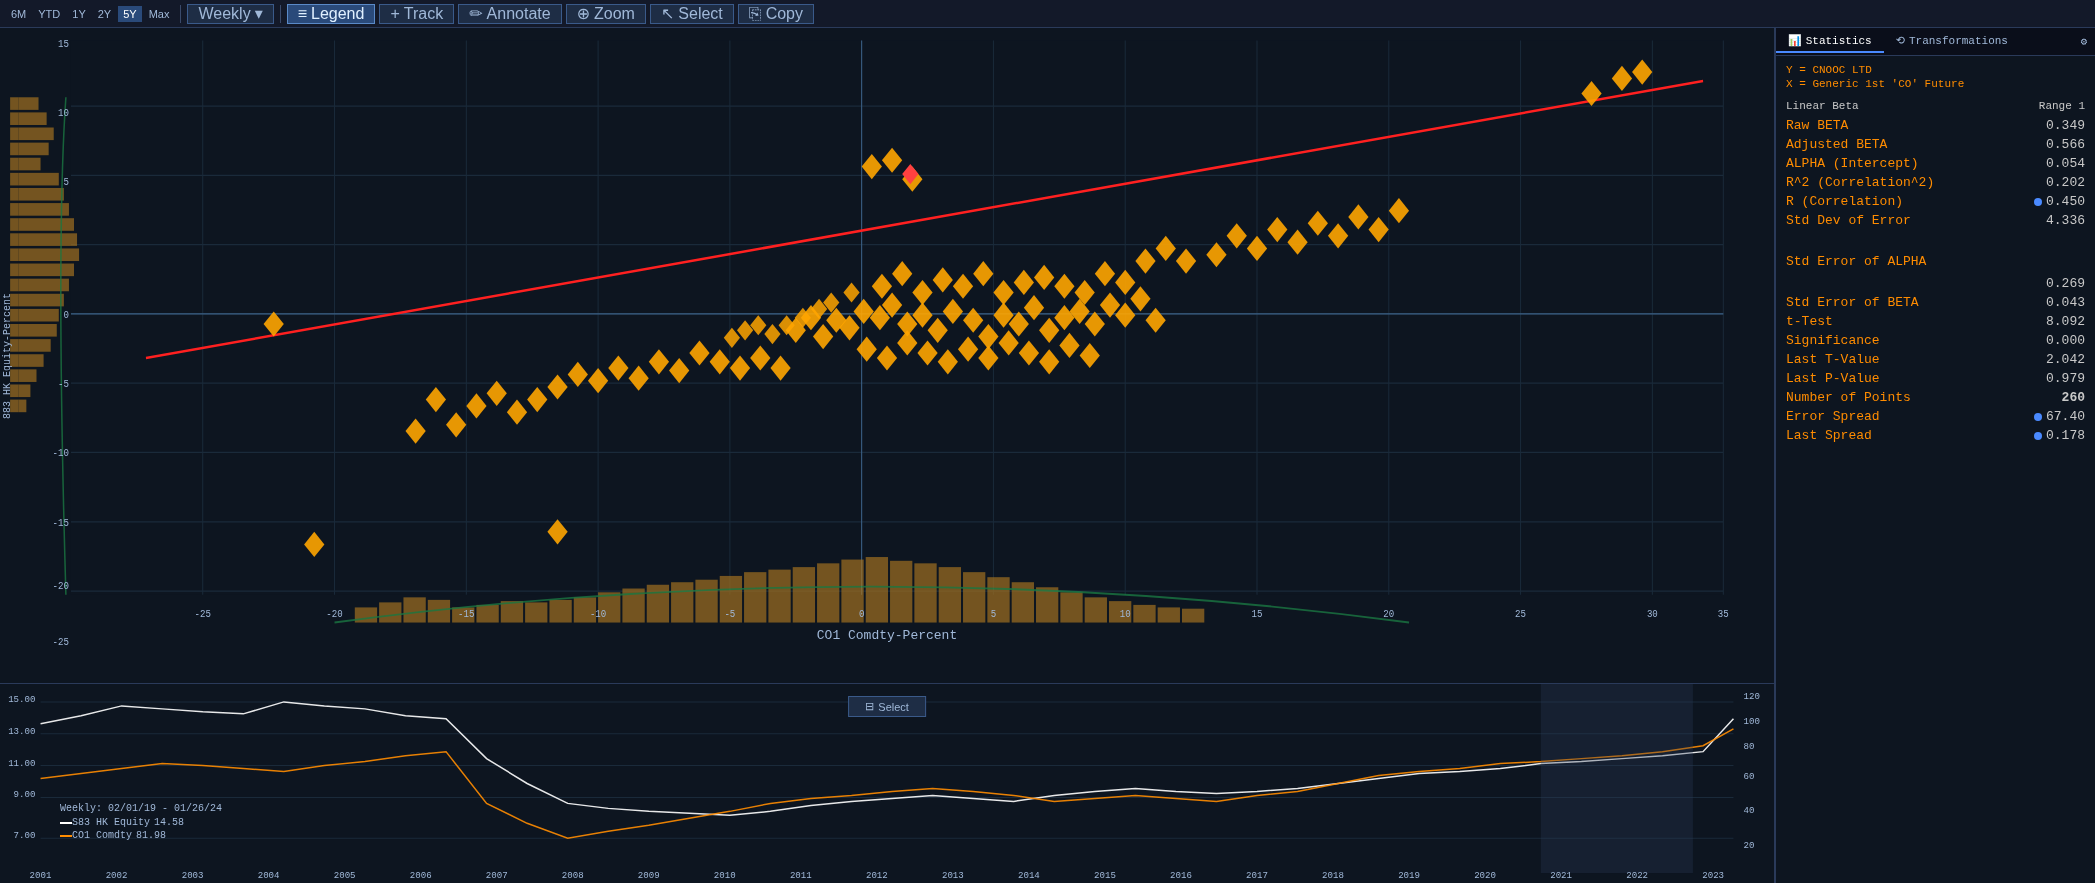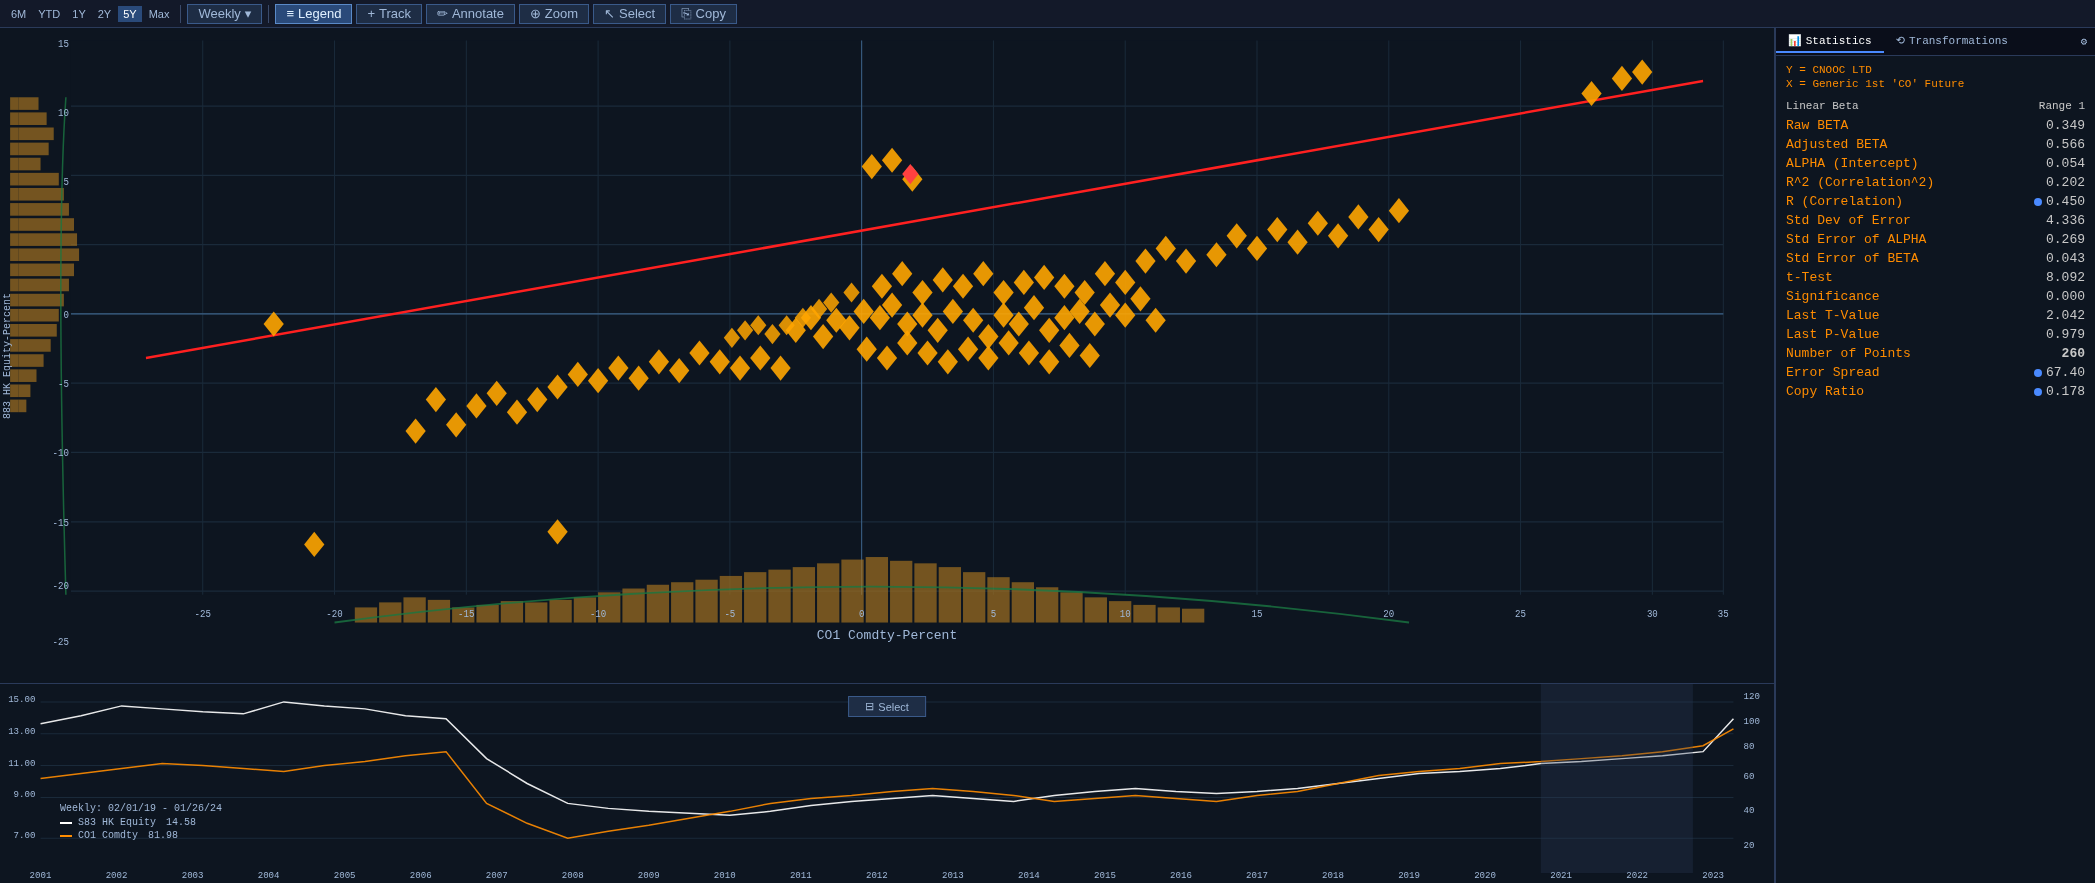--- a/index.html
+++ b/index.html
@@ -21,21 +21,21 @@
       border-bottom: 1px solid #2a3a5a;
       height: 28px;
       padding: 0 6px;
       gap: 4px;
     }
     .tb-btn {
       background: #1e2d45;
       border: 1px solid #3a5a8a;
       color: #a0b8d8;
       padding: 2px 10px;
-      font-size: 13px;
+      font-size: 16px;
       cursor: pointer;
       height: 20px;
       display: flex;
       align-items: center;
       gap: 4px;
     }
     .tb-btn.active {
       background: #2a4a7a;
       border-color: #5a8ac8;
       color: #e0f0ff;
@@ -205,21 +205,20 @@
     .ts-legend {
       position: absolute;
       left: 60px;
       bottom: 40px;
       font-size: 10px;
       color: #a0b8d8;
     }
     .ts-legend-row {
       display: flex;
       align-items: center;
-      gap: 6px;
       margin-bottom: 2px;
     }
     .legend-color-box {
       width: 12px; height: 2px;
     }
 
     
     .ts-select-btn {
       position: absolute;
       top: 12px;
@@ -728,21 +727,21 @@
             </div>
           </div>
           <div class="stats-row">
             <span class="stats-label">Std Dev of Error</span>
             <div style="display: flex; align-items: center; gap: 4px;">
               <span class="stats-value">4.336</span>
             </div>
           </div>
           <div class="stats-row">
             <span class="stats-label">Std Error of ALPHA</span>
-            <div style="display: flex; align-items: flex-end; gap: 4px;">
+            <div style="display: flex; align-items: flex-end; gap: 4px; margin-top: 44px;">
               <span class="stats-value">0.269</span>
             </div>
           </div>
           <div class="stats-row">
             <span class="stats-label">Std Error of BETA</span>
             <div style="display: flex; align-items: center; gap: 4px;">
               <span class="stats-value">0.043</span>
             </div>
           </div>
           <div class="stats-row">
@@ -776,21 +775,21 @@
             </div>
           </div>
           <div class="stats-row">
             <span class="stats-label">Error Spread</span>
             <div style="display: flex; align-items: center; gap: 4px;">
               <span class="info-dot"></span>
               <span class="stats-value">67.40</span>
             </div>
           </div>
           <div class="stats-row">
-            <span class="stats-label">Copy Ratio</span>
+            <span class="stats-label">Last Spread</span>
             <div style="display: flex; align-items: center; gap: 4px;">
               <span class="info-dot"></span>
               <span class="stats-value">0.178</span>
             </div>
           </div>
         </div>
     </div>
   </div>
 </div>
 

